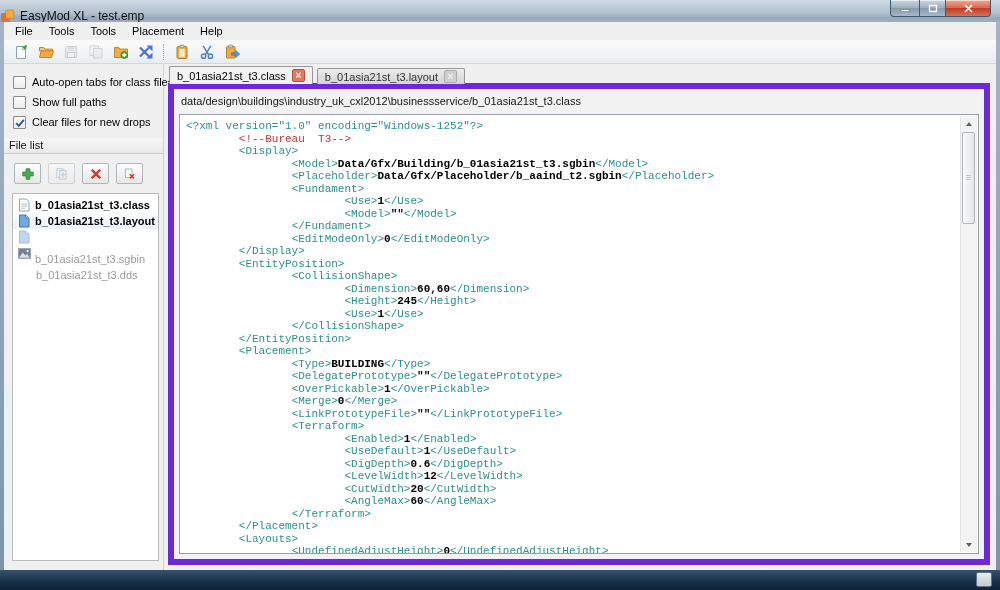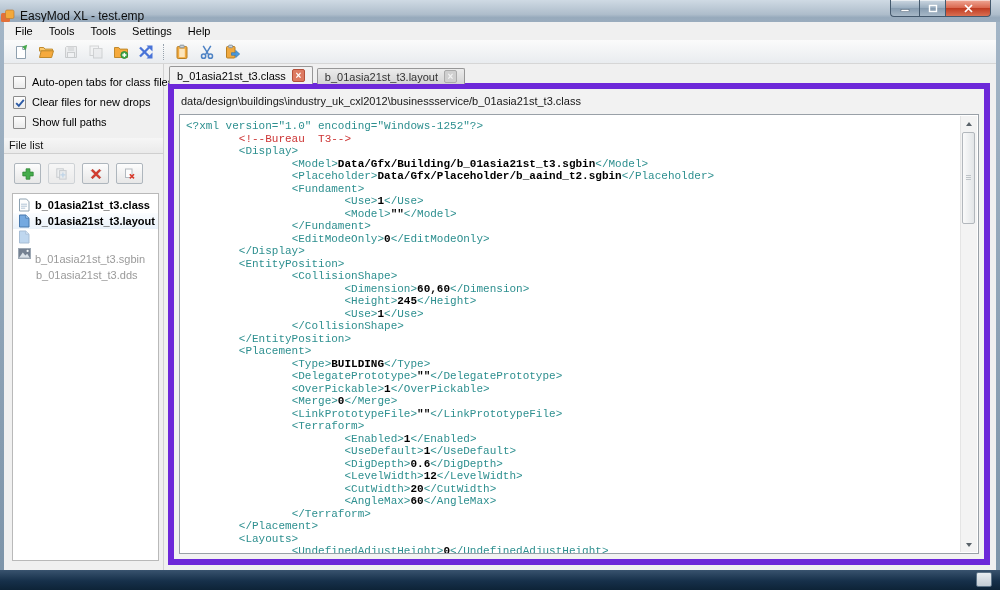--- a/index.html
+++ b/index.html
@@ -128,21 +128,21 @@
   </div>
 
   <div class="frame-side left"></div>
   <div class="frame-side right"></div>
 
   <div class="app-body">
     <div class="menubar">
         <div class="menu-item">File</div>
         <div class="menu-item">Tools</div>
         <div class="menu-item">Tools</div>
-        <div class="menu-item">Settings</div>
+        <div class="menu-item">Placement</div>
         <div class="menu-item">Help</div>
       </div>
     <div class="toolbar">
         <div class="tb-btn">
           <svg width="16" height="16" viewBox="0 0 16 16">
             <path d="M3.5 2.5h6.2l2.8 3v9h-9z" fill="#fff" stroke="#8fa0ae"></path>
             <path d="M9.7 2.5v3h2.8" fill="none" stroke="#8fa0ae"></path>
             <path d="M14.2 0.8l-1.4 5.4-3.6-3.8z" fill="#46a84b"></path>
           </svg>
         </div>
@@ -206,30 +206,30 @@
 
     <div class="main">
 
       <div class="sidebar">
         <div class="options">
             <div class="opt-row">
               <span class="checkbox"></span>
               <span class="opt-label">Auto-open tabs for class files</span>
             </div>
             <div class="opt-row">
+              <span class="checkbox"></span>
+              <span class="opt-label">Show full paths</span>
+            </div>
+            <div class="opt-row">
               <span class="checkbox checked">
                 <svg width="12" height="12" viewBox="0 0 12 12">
                   <path d="M2.2 6.2 4.8 8.8 9.8 2.8" fill="none" stroke="#2c5aa5" stroke-width="1.9"></path>
                 </svg>
               </span>
               <span class="opt-label">Clear files for new drops</span>
-            </div>
-            <div class="opt-row">
-              <span class="checkbox"></span>
-              <span class="opt-label">Show full paths</span>
             </div>
           </div>
         <div class="section-header">File list</div>
         <div class="list-toolbar">
             <div class="lt-btn">
               <svg width="14" height="14" viewBox="0 0 14 14">
                 <path d="M5.1 1.8h3.8v3.3h3.3v3.8H8.9v3.3H5.1V8.9H1.8V5.1h3.3z" fill="#46ad4c" stroke="#2e8736" stroke-width="0.8"></path>
               </svg>
             </div>
             <div class="lt-btn disabled">

